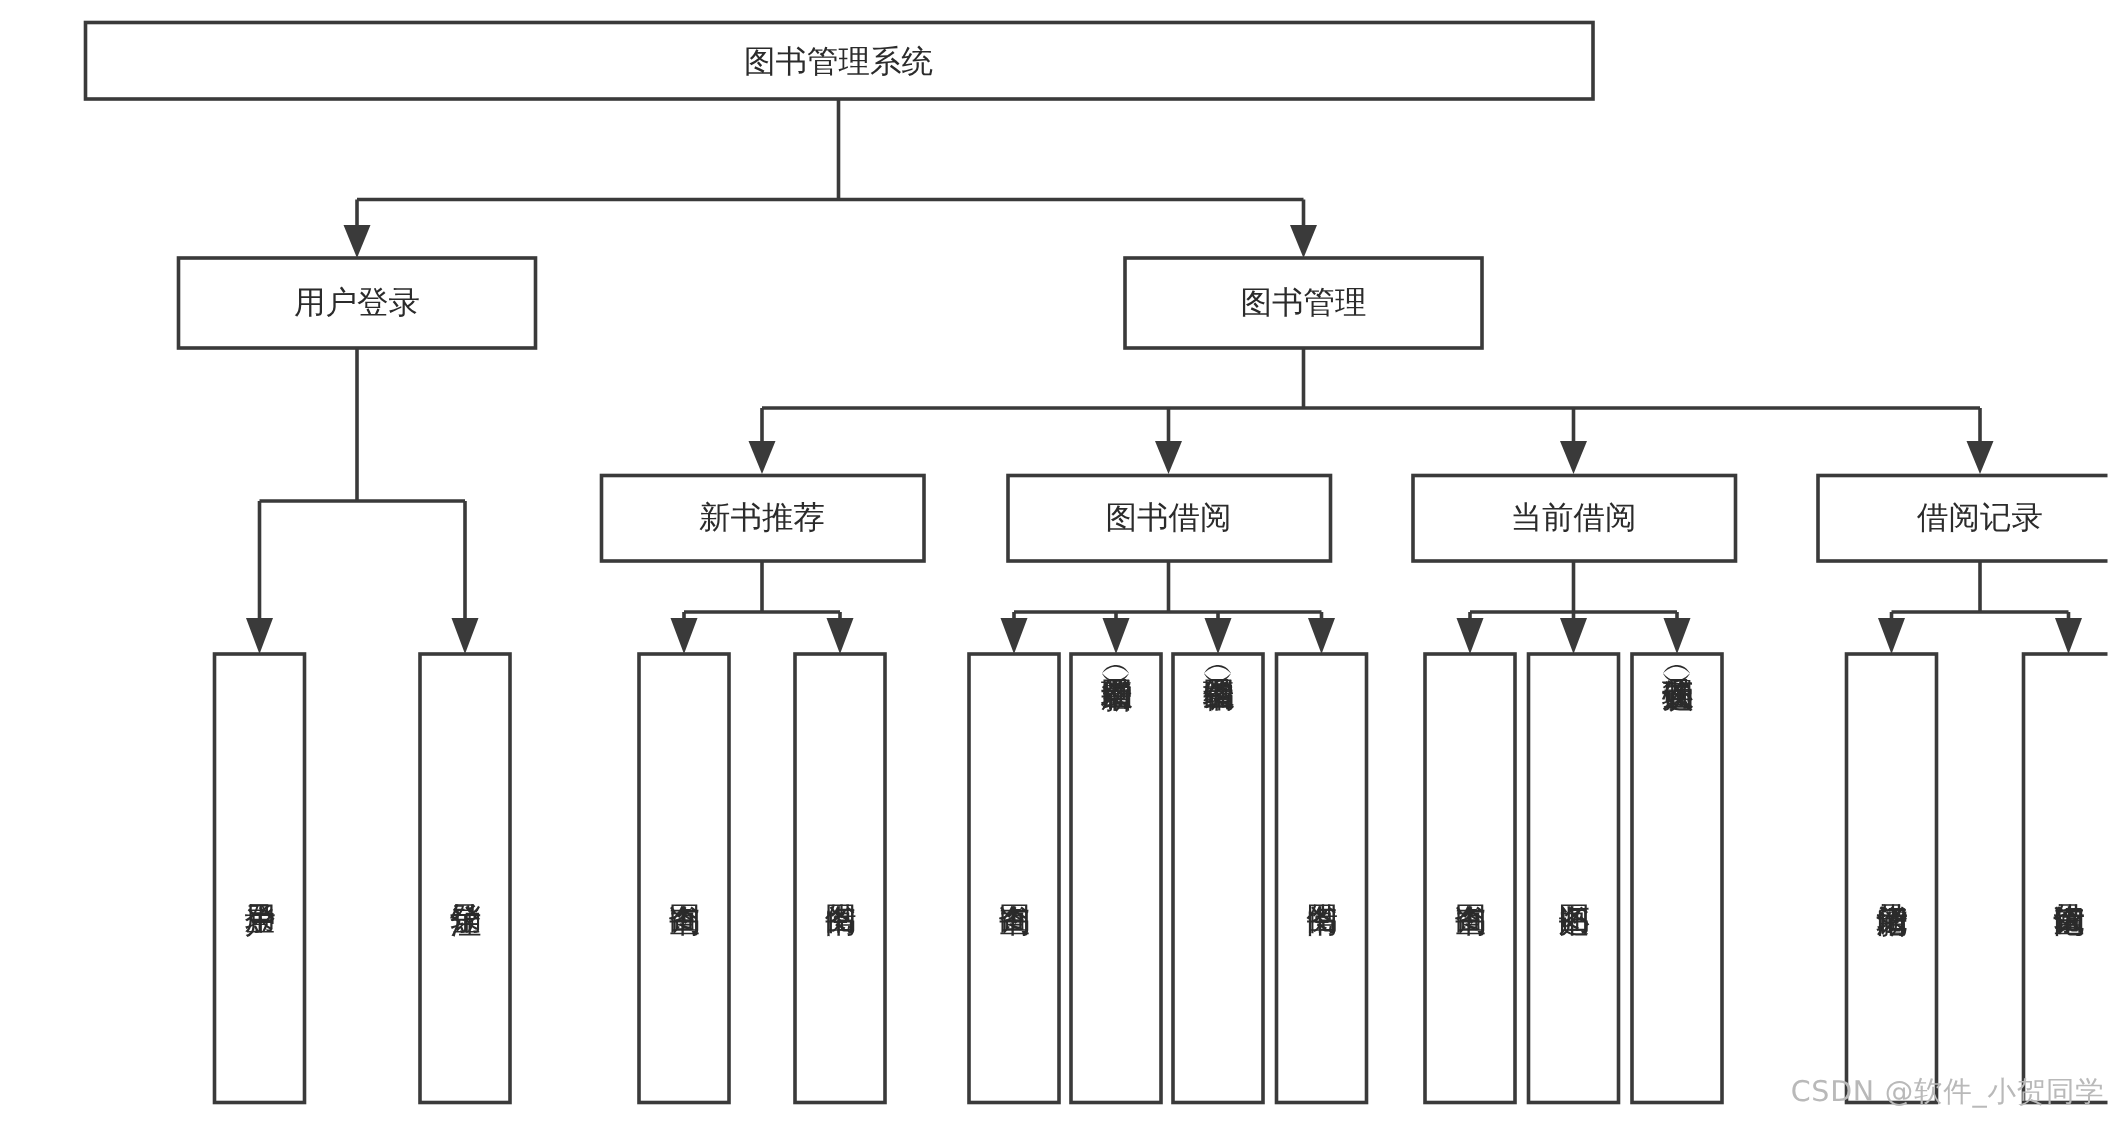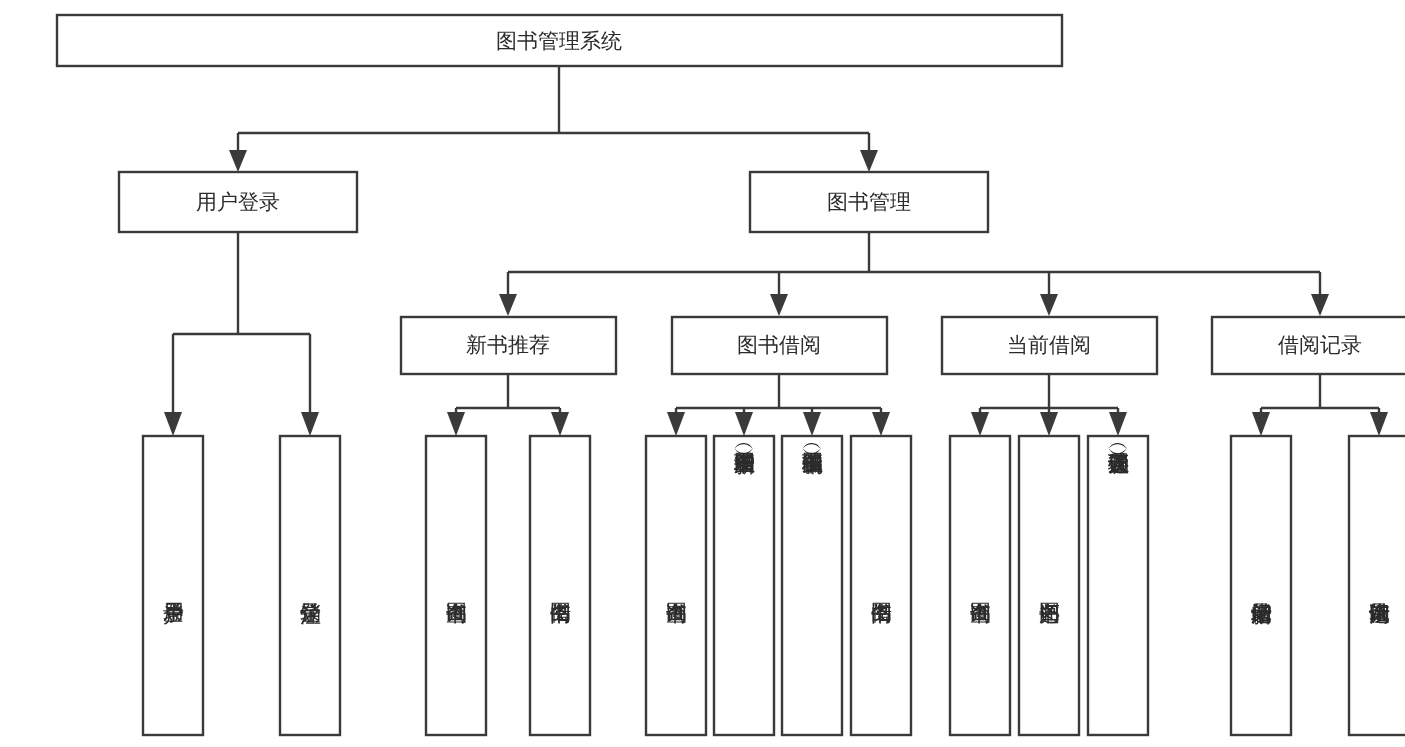--- a/index.html
+++ b/index.html
@@ -261,14 +261,15 @@
     <span class="vlabel">确认归还（管理员）</span>
   </div>
 
   <div class="vlabel-wrap" style="left:1192px; top:436px; width:60px; height:299px;">
     <span class="vlabel">新增借阅记录</span>
   </div>
   <div class="vlabel-wrap" style="left:1310px; top:436px; width:60px; height:299px;">
     <span class="vlabel">查询借阅记录</span>
   </div>
 
+  <div class="watermark">CSDN @软件_小贺同学</div>
 
 </div>
 
 </body></html>

